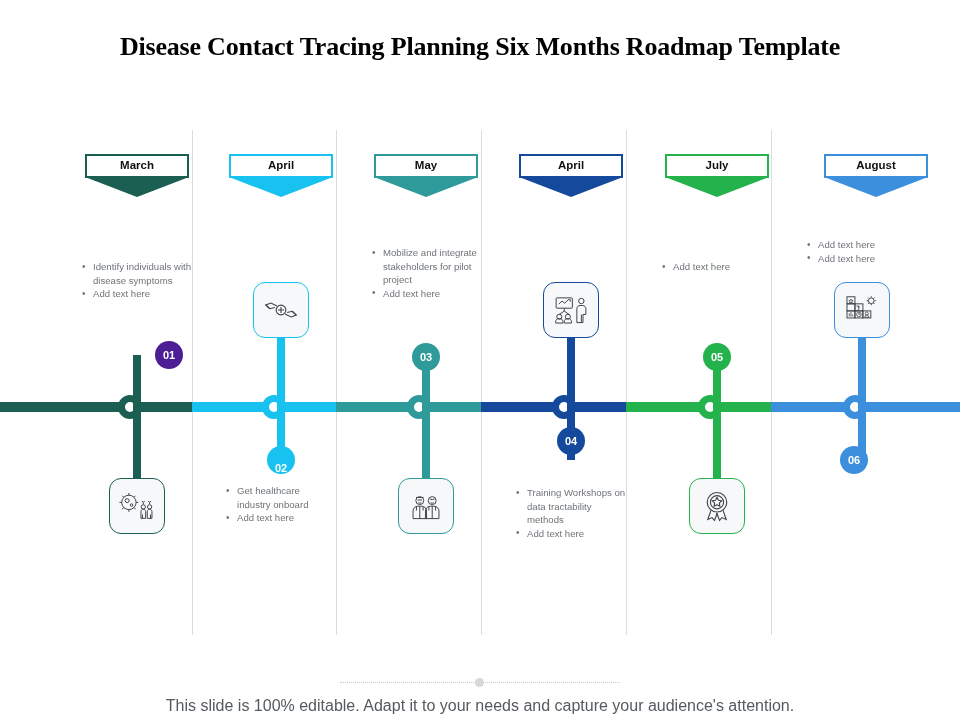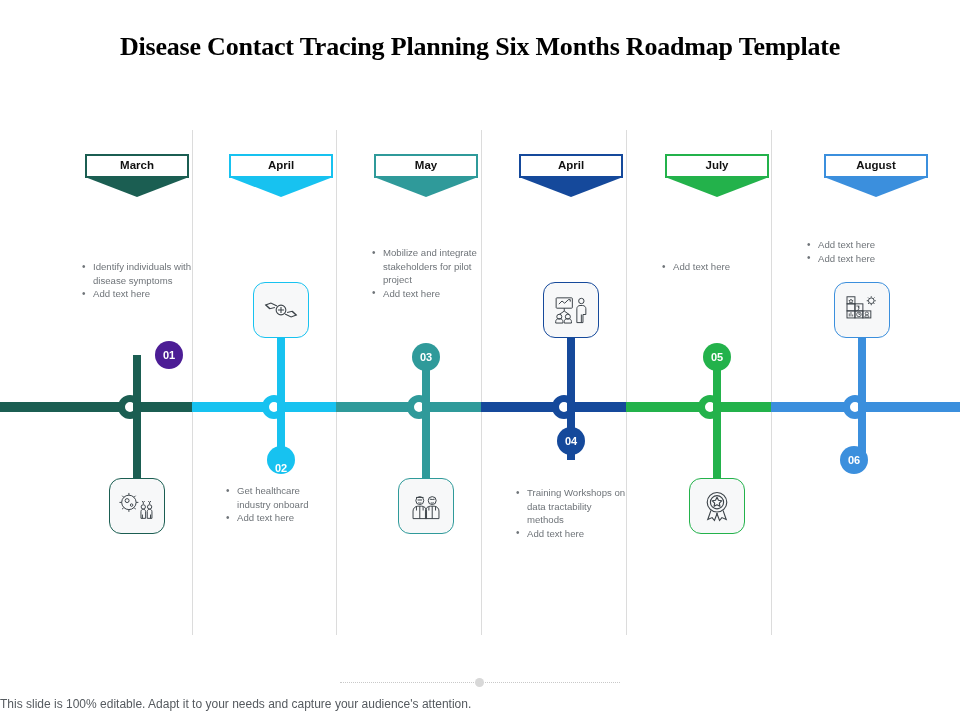--- a/index.html
+++ b/index.html
@@ -85,22 +85,22 @@
   
   .foot-line {
     position: absolute; top: 682px; left: 340px; width: 280px; height: 1px;
     border-top: 1px dotted #c9c9c9;
   }
   .foot-dot {
     position: absolute; top: 678px; left: 475px; width: 9px; height: 9px;
     border-radius: 50%; background: #d8d8d8;
   }
   .foot-text {
-    position: absolute; top: 697px; left: 0; width: 960px; 
-    font-size: 12px; color: #555a5f;
+    position: absolute; top: 697px; left: 0; width: 960px; text-align: center;
+    font-size: 16px; color: #555a5f;
   }
 </style>
 </head>
 <body>
 
 <div id="slide">
 
   <div class="title">Disease Contact Tracing Planning Six Months Roadmap Template</div>
 
   <div id="separators">

